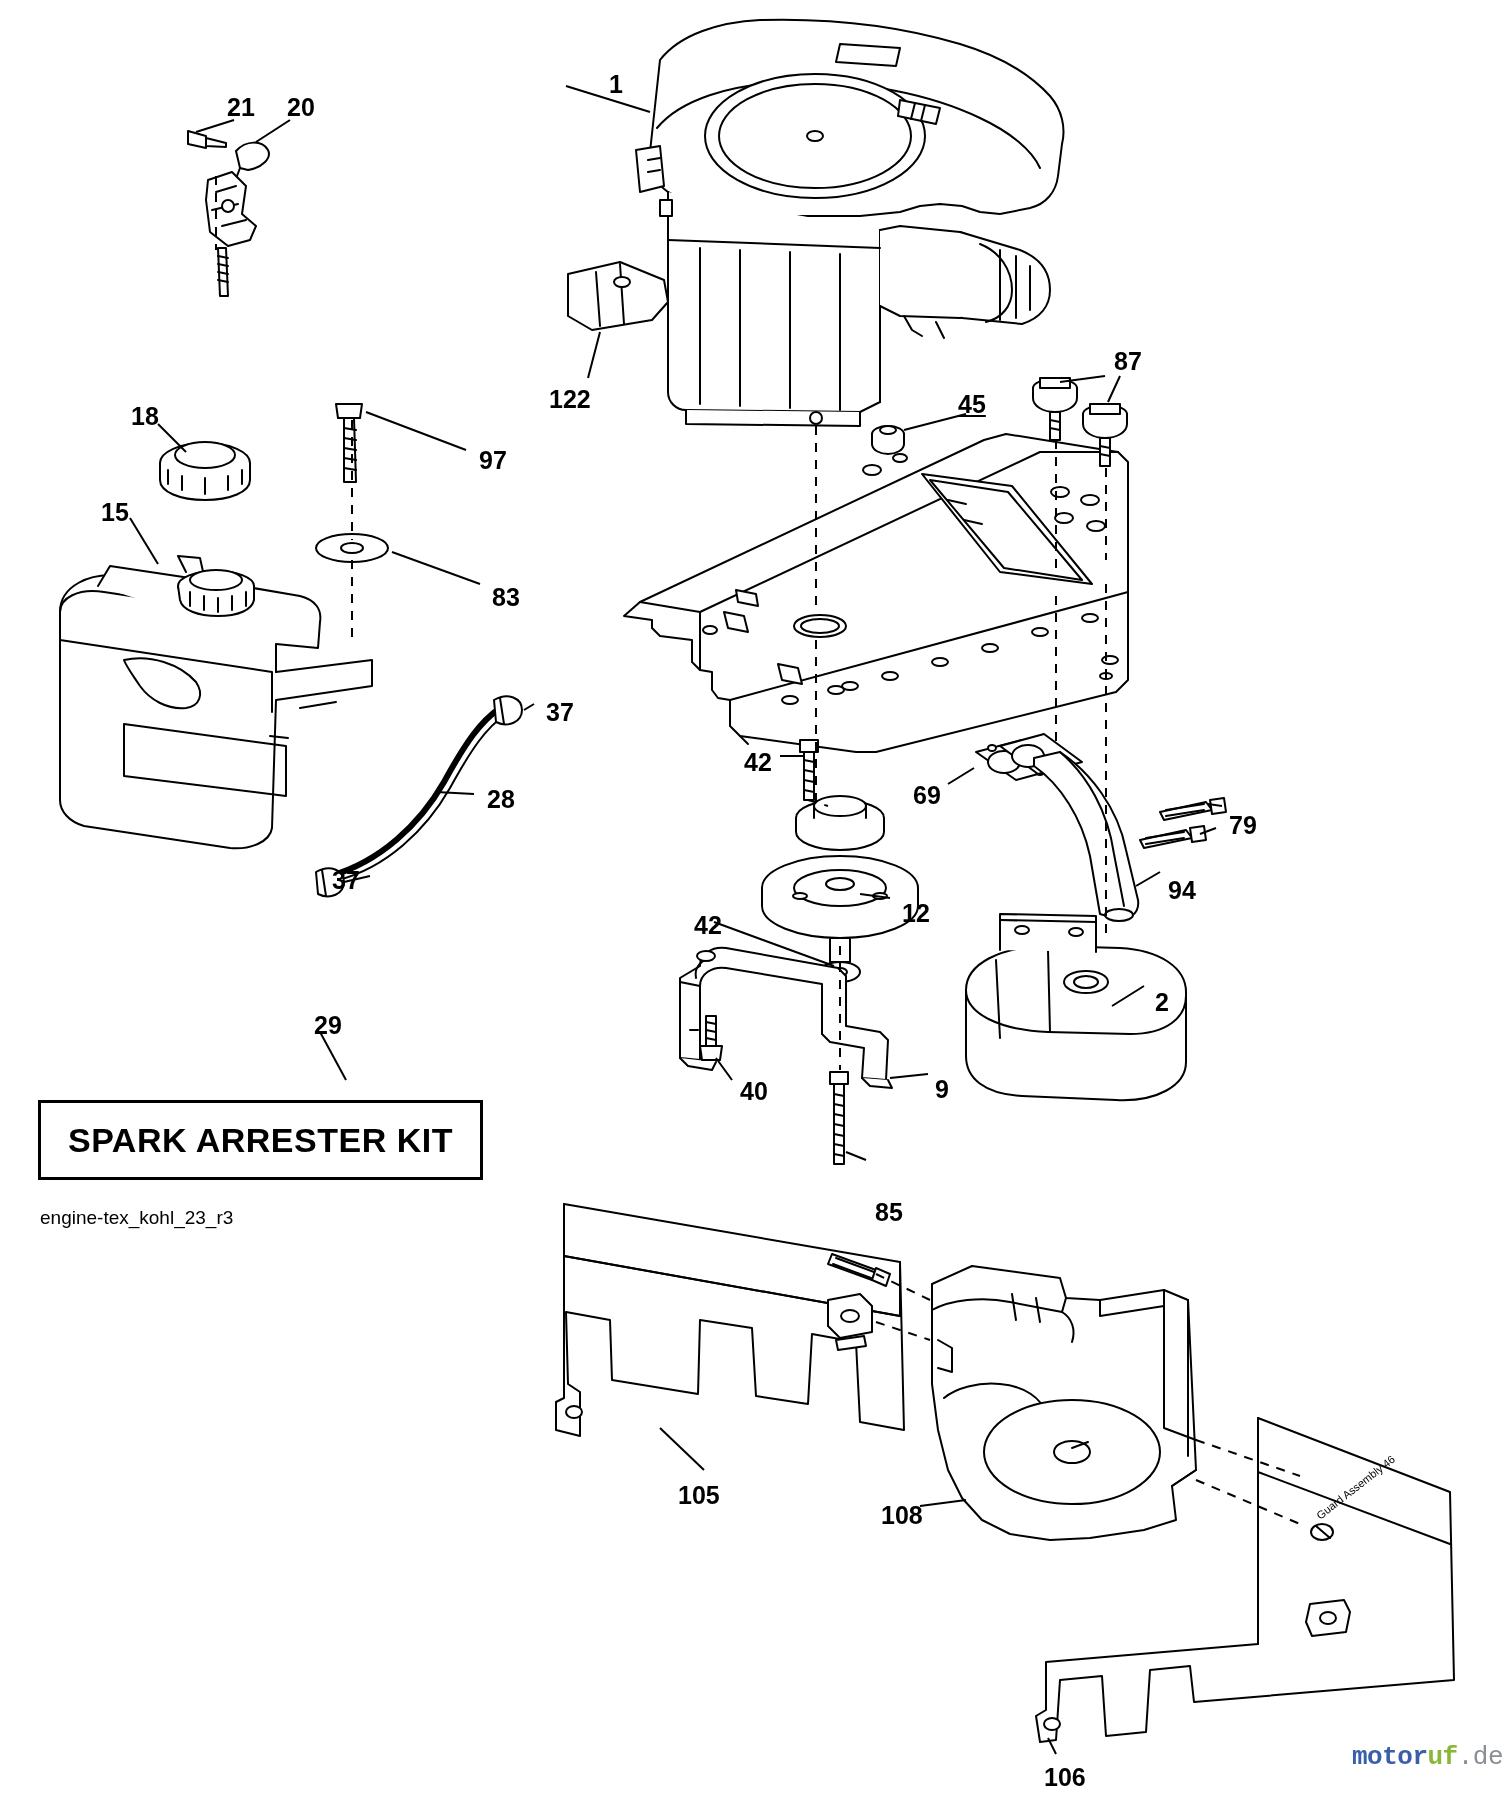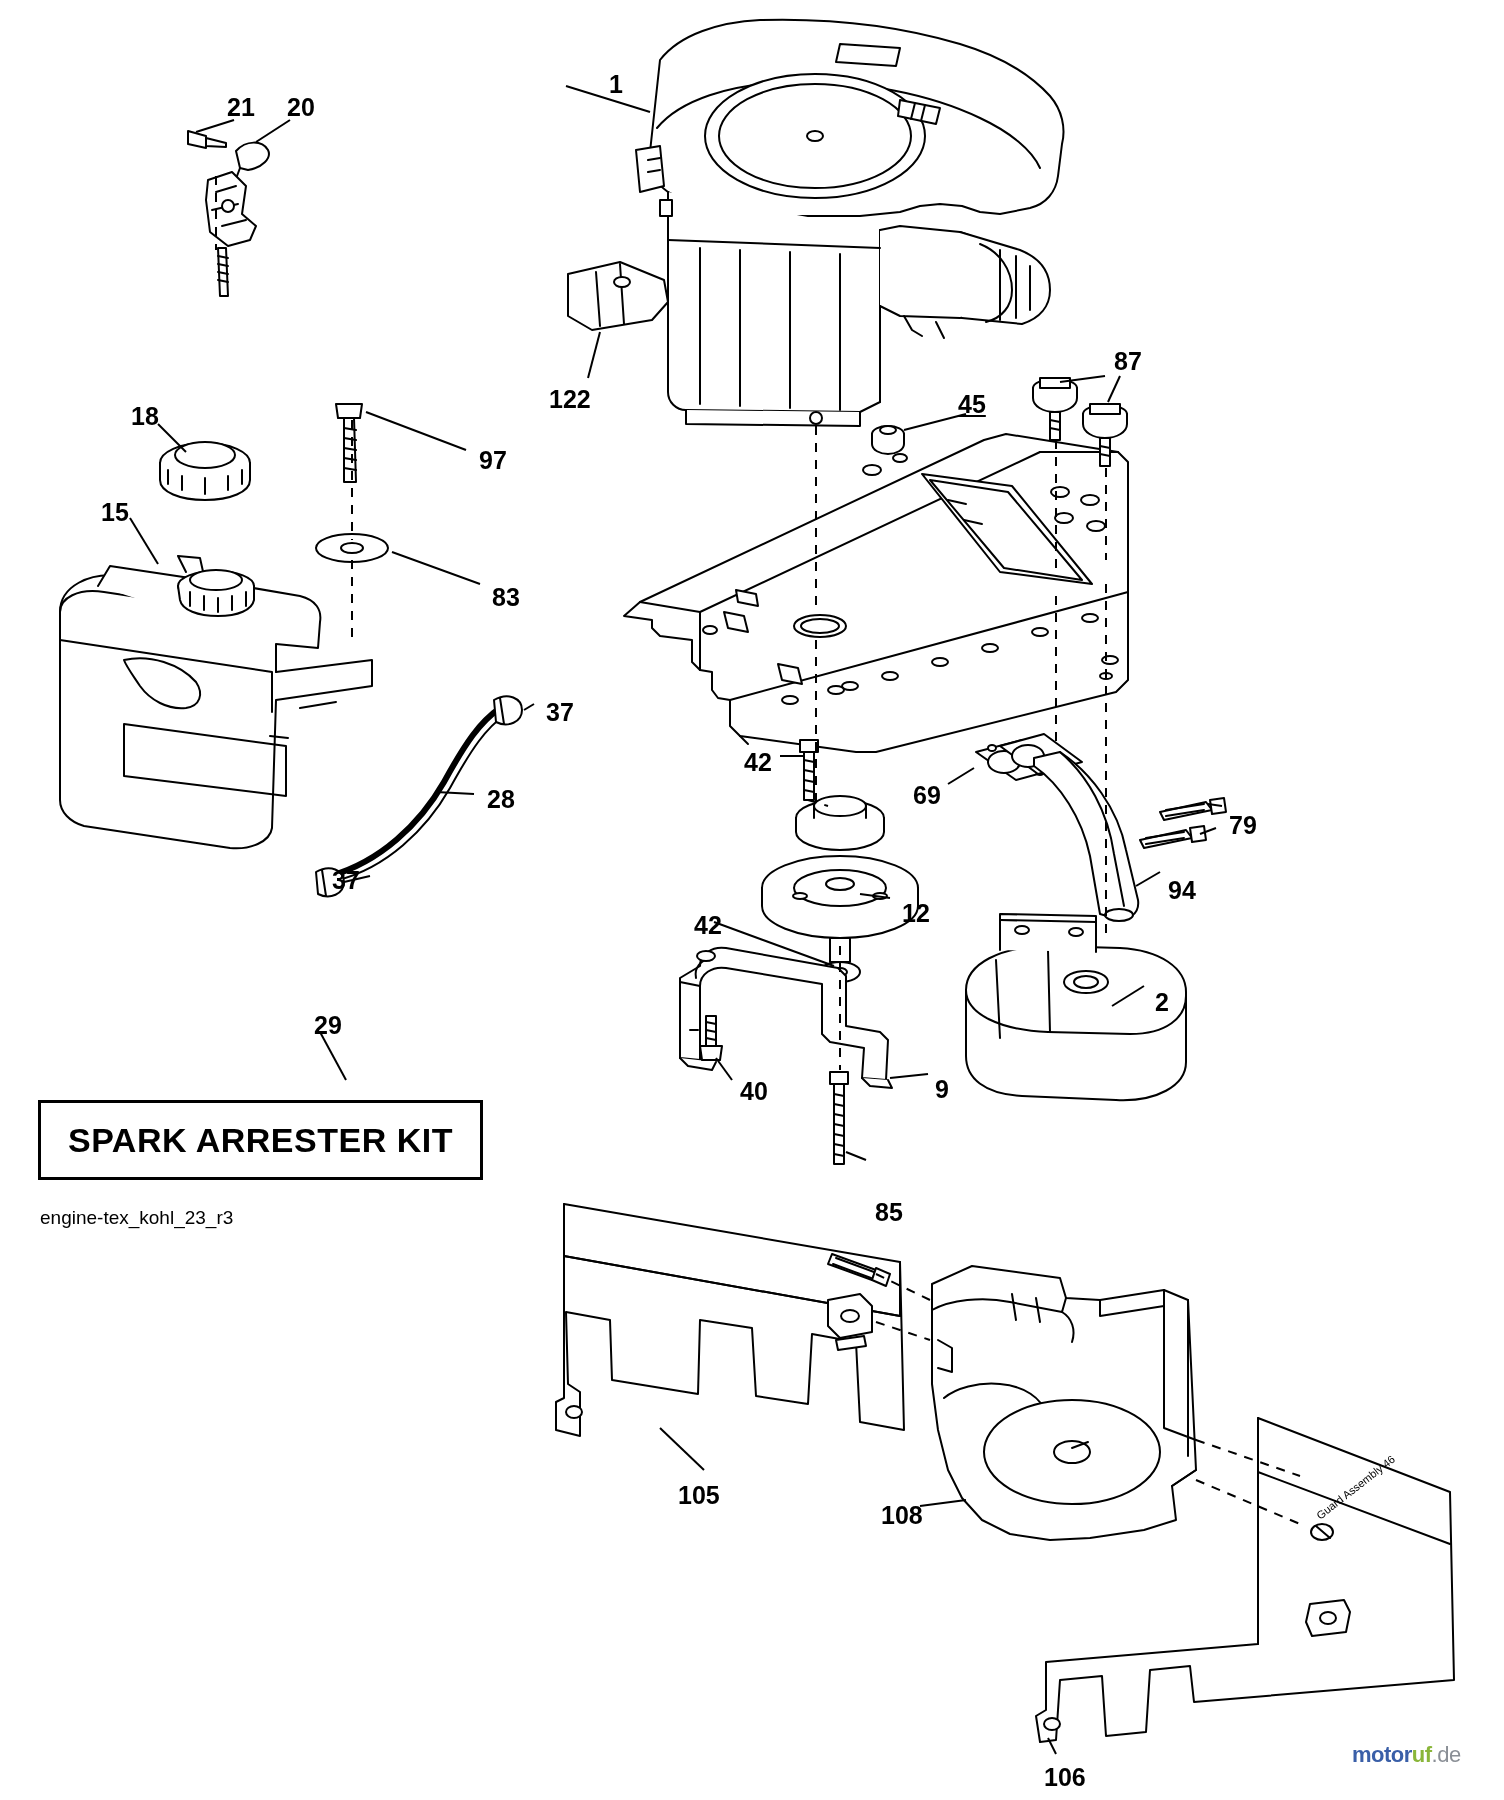--- a/index.html
+++ b/index.html
@@ -40,23 +40,24 @@
     letter-spacing: 0.5px;
   }
   .filecode {
     position: absolute;
     font-size: 19px;
     font-weight: normal;
     white-space: nowrap;
   }
   .wmark {
     position: absolute;
-    font-size: 22px;
+    font-size: 26px;
     white-space: nowrap;
     letter-spacing: -0.5px;
+    font-family: Liberation Mono, monospace;
   }
   .wmark .w1 { color: #3a5fa8; font-weight: bold; }
   .wmark .w2 { color: #8ab63a; font-weight: bold; }
   .wmark .w3 { color: #8a8f96; }
   svg.art {
     position: absolute;
     left: 0;
     top: 0;
     width: 1504px;
     height: 1800px;

